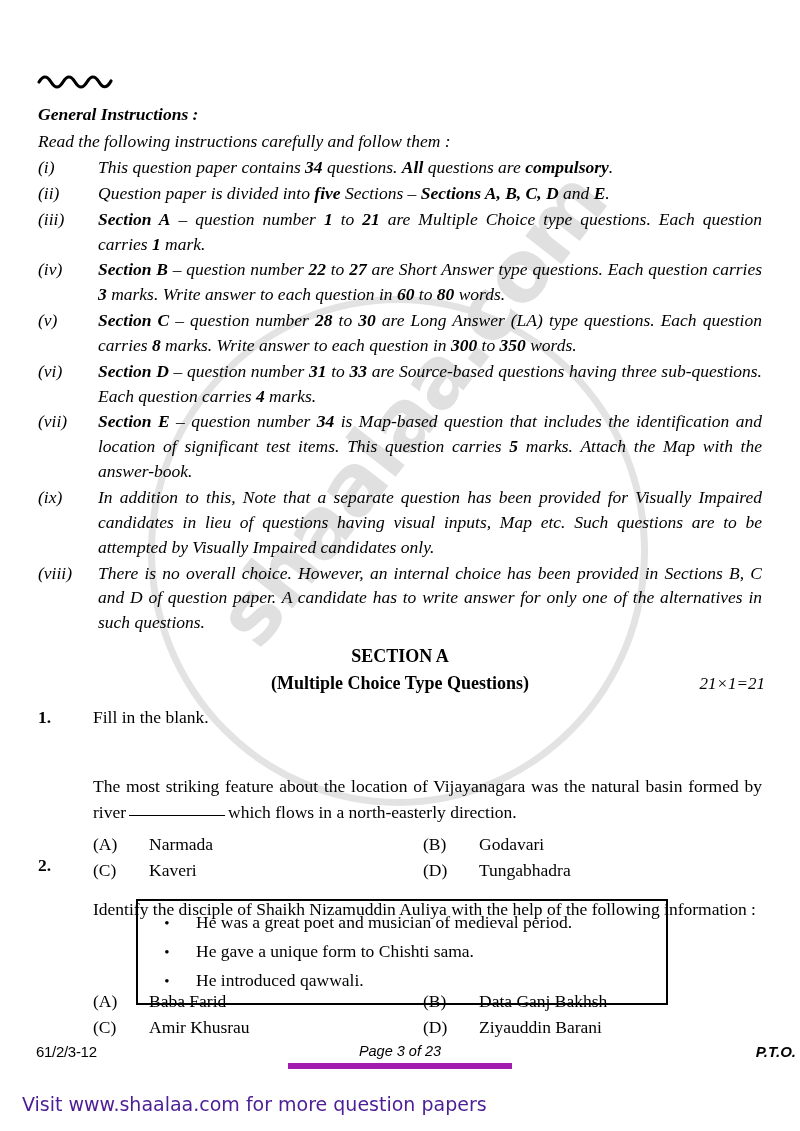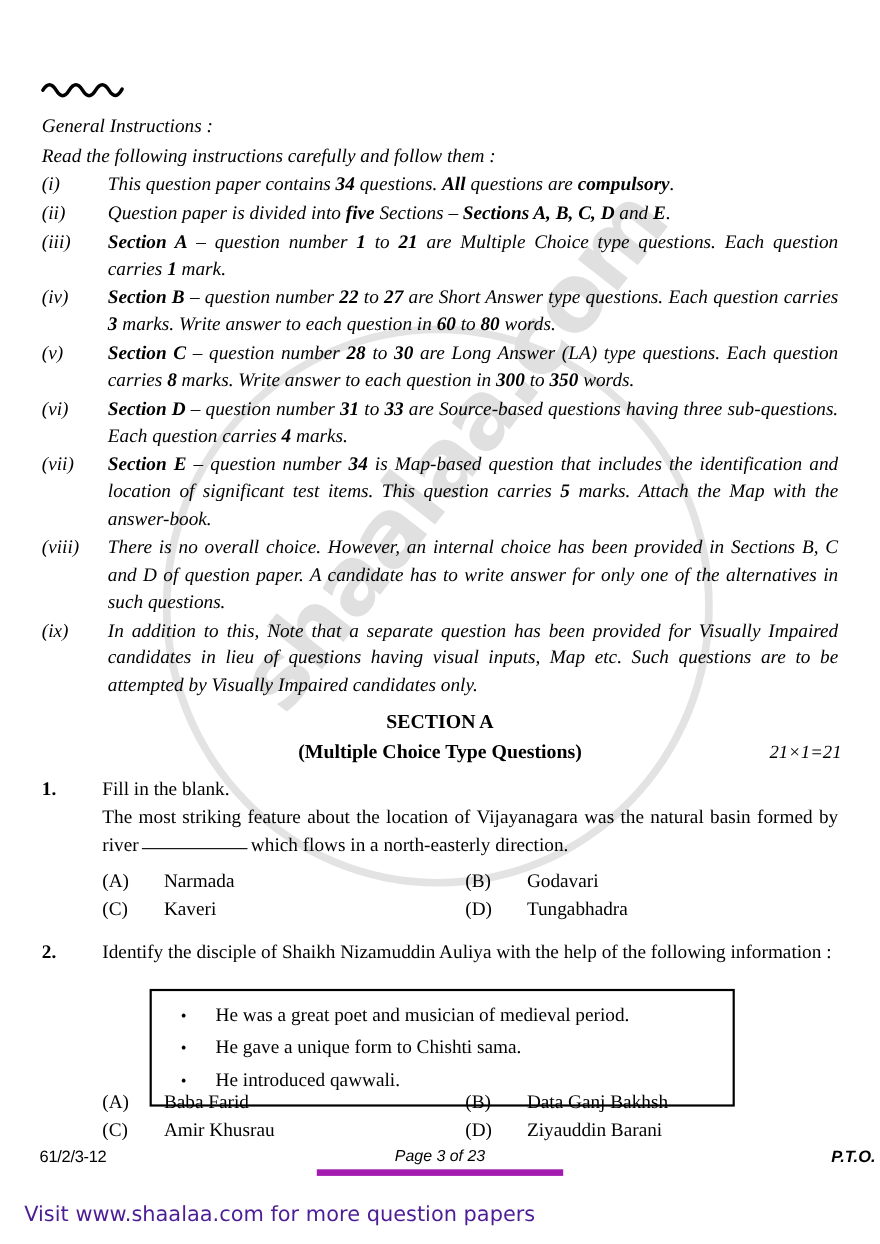--- a/index.html
+++ b/index.html
@@ -63,21 +63,21 @@
     left: 36px;
     top: 70px;
   }
 
   
   .instr-head {
     position: absolute;
     left: 38px;
     top: 104px;
     font-style: italic;
-    font-weight: normal;
+    font-weight: bold;
     font-size: 17.5px;
   }
   .instr-sub {
     position: absolute;
     left: 38px;
     top: 131px;
     font-style: italic;
     font-size: 17.5px;
   }
   .instr-list {
@@ -149,21 +149,21 @@
     font-size: 17.5px;
     font-weight: bold;
     line-height: 1.45;
   }
   .q-body {
     flex: 1 1 auto;
     font-size: 17.5px;
     line-height: 1.45;
   }
   .q-line { text-align: left; }
-  .q-just { text-align: justify; }
+  .q-just { text-align: justify; margin-top: 44px; }
   .blank-rule {
     display: inline-block;
     width: 96px;
     border-bottom: 1.5px solid #000;
     vertical-align: 2px;
     margin: 0 3px;
   }
 
   
   .opts {
@@ -294,26 +294,26 @@
         </div>
         <div class="instr-row">
           <div class="instr-num">(vi)</div>
           <div class="instr-txt"><b>Section D</b><span> – question number </span><b>31</b><span> to </span><b>33</b><span> are Source-based questions having three sub-questions. Each question carries </span><b>4</b><span> marks.</span></div>
         </div>
         <div class="instr-row">
           <div class="instr-num">(vii)</div>
           <div class="instr-txt"><b>Section E</b><span> – question number </span><b>34</b><span> is Map-based question that includes the identification and location of significant test items. This question carries </span><b>5</b><span> marks. Attach the Map with the answer-book.</span></div>
         </div>
         <div class="instr-row">
+          <div class="instr-num">(ix)</div>
+          <div class="instr-txt"><span>In addition to this, Note that a separate question has been provided for Visually Impaired candidates in lieu of questions having visual inputs, Map etc. Such questions are to be attempted by Visually Impaired candidates only.</span></div>
+        </div>
+        <div class="instr-row">
           <div class="instr-num">(viii)</div>
           <div class="instr-txt"><span>There is no overall choice. However, an internal choice has been provided in Sections B, C and D of question paper. A candidate has to write answer for only one of the alternatives in such questions.</span></div>
-        </div>
-        <div class="instr-row">
-          <div class="instr-num">(ix)</div>
-          <div class="instr-txt"><span>In addition to this, Note that a separate question has been provided for Visually Impaired candidates in lieu of questions having visual inputs, Map etc. Such questions are to be attempted by Visually Impaired candidates only.</span></div>
         </div>
       </div>
 
     <div class="sec-title">SECTION A</div>
     <div class="sec-sub">(Multiple Choice Type Questions)</div>
     <div class="sec-marks">21×1=21</div>
 
     <div class="q" style="top:705px;">
       <div class="q-row">
         <div class="q-num">1.</div>

